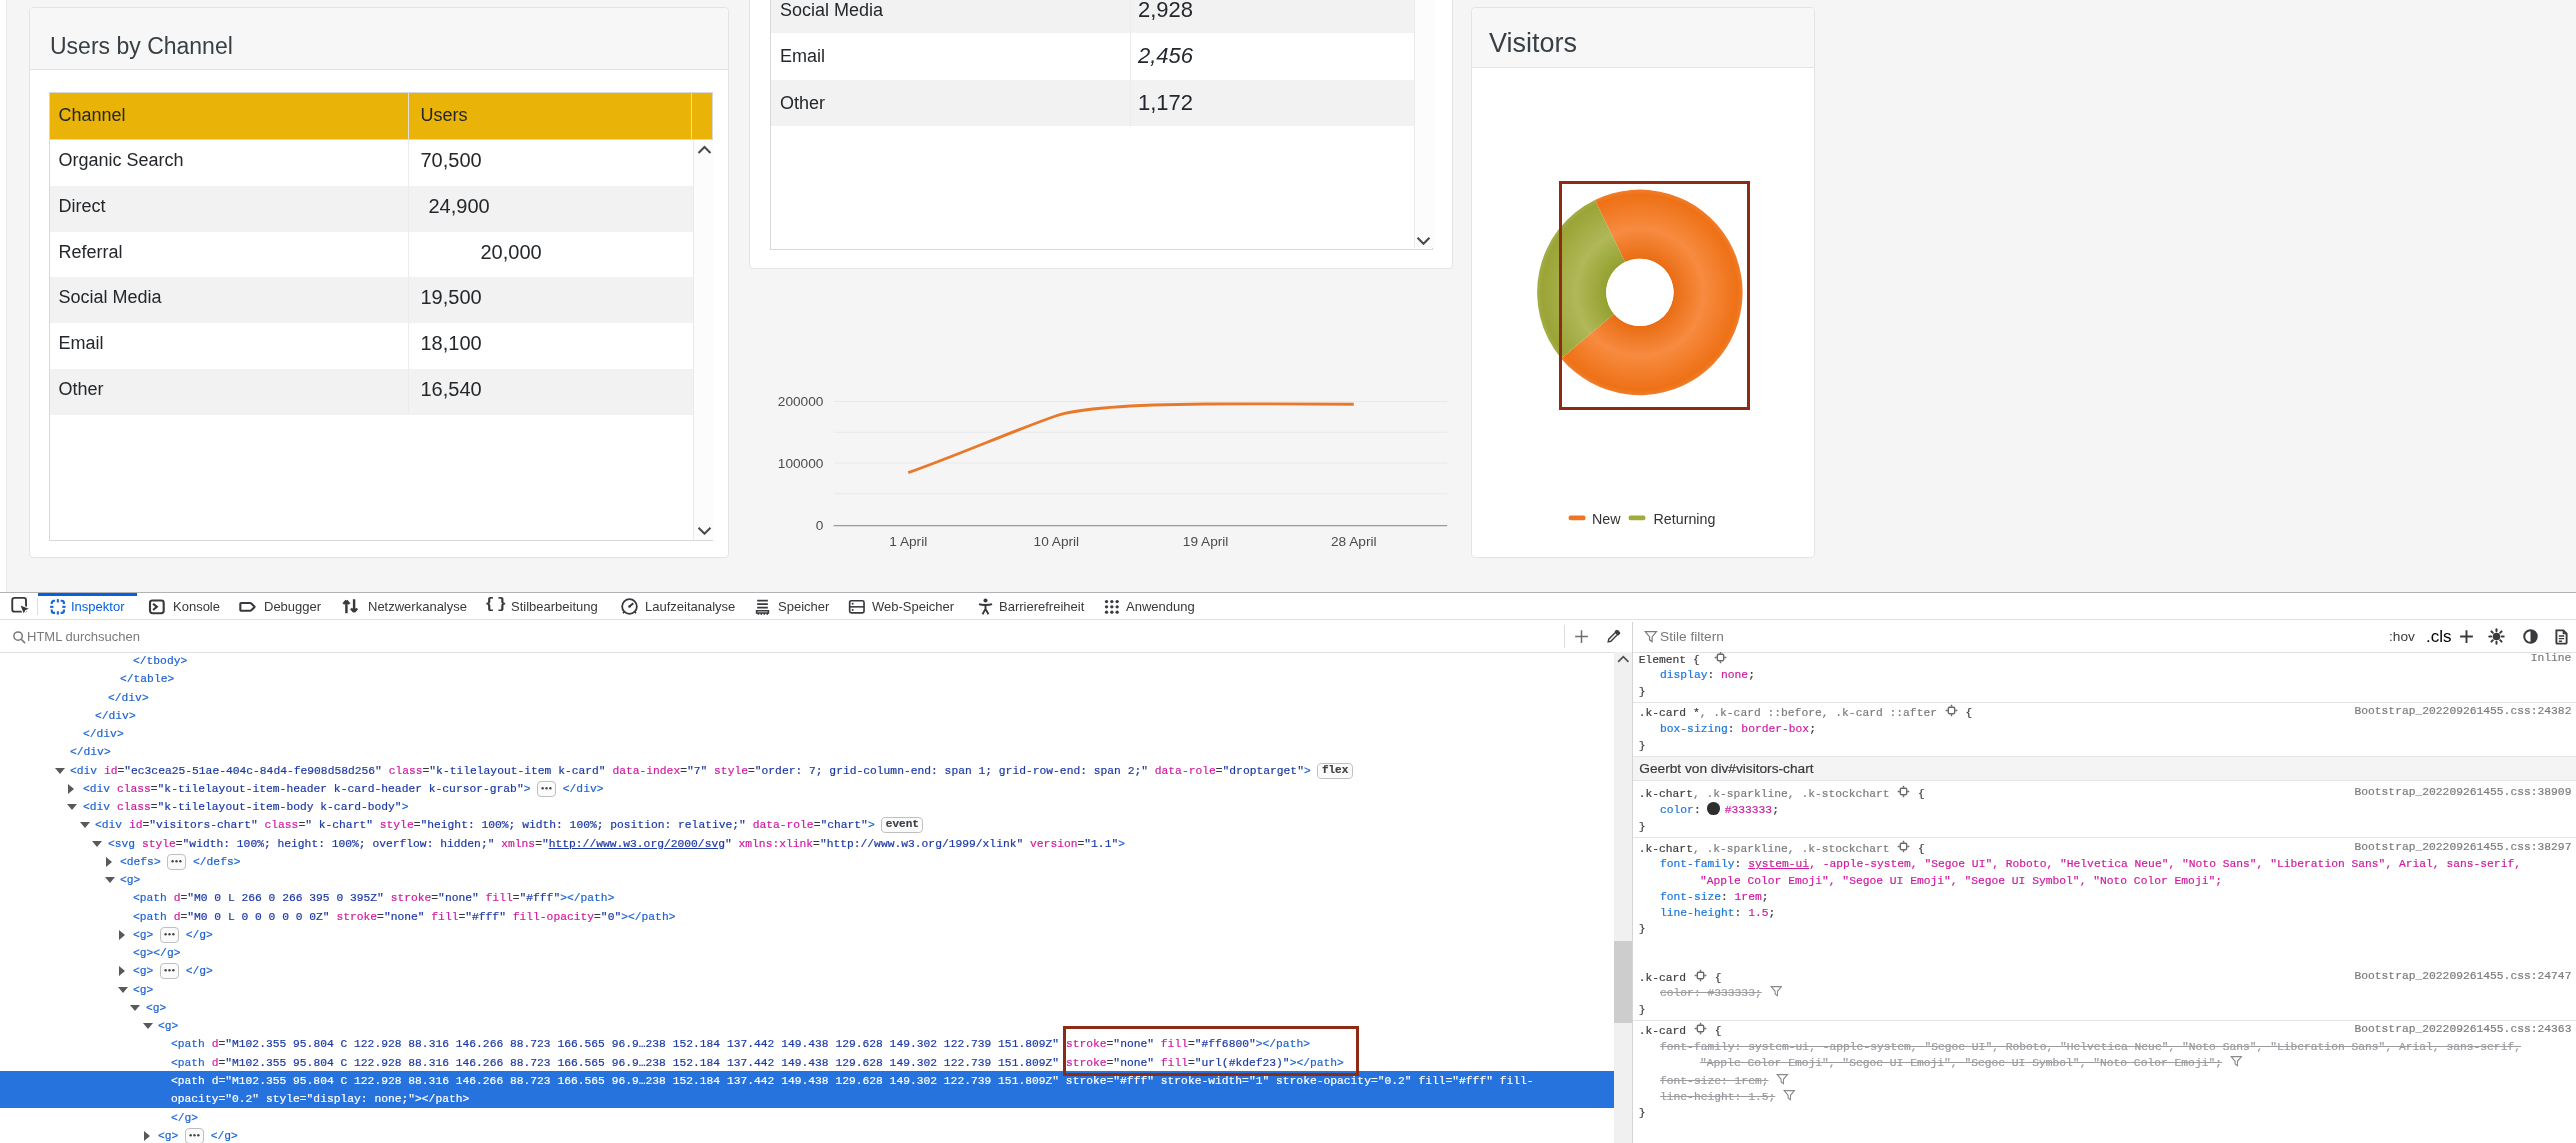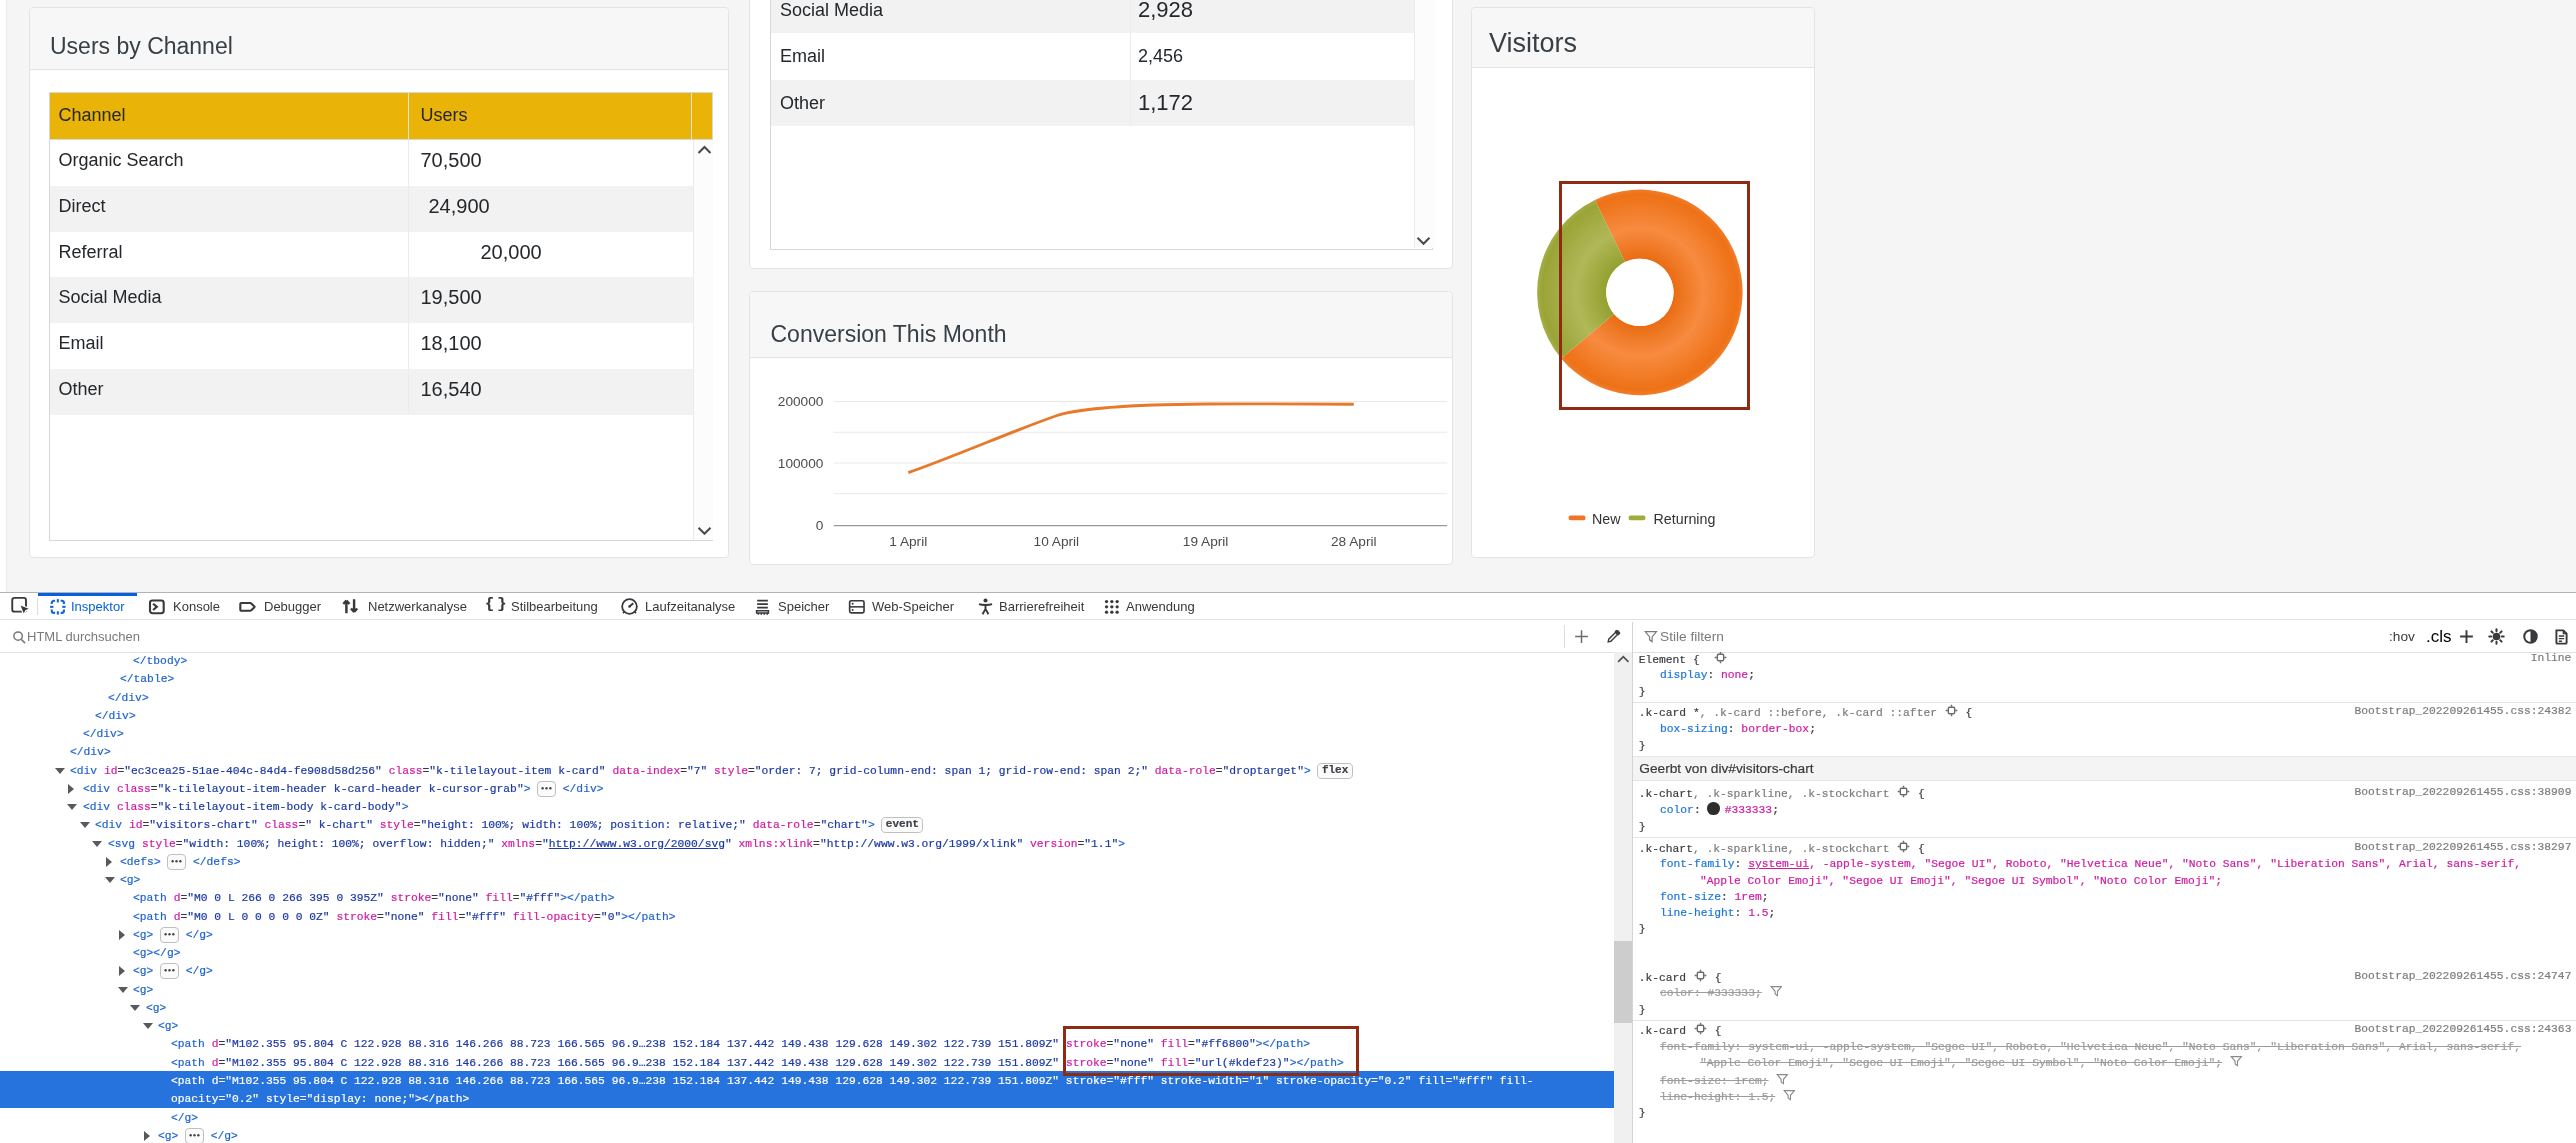--- a/index.html
+++ b/index.html
@@ -84,37 +84,33 @@
           </div>
     </div>
   </div>
 </div>
 
 <div class="card" style="left:749px; top:-23px; width:704px; height:292px;">
   <div class="kgrid" style="left:20px; top:-40px; width:663px; height:312px; border-top:none;">
     <div class="stripe" style="left:0; top:49px; width:644px; height:46px;"></div>
     <div class="stripe" style="left:0; top:142px; width:644px; height:46px;"></div>
     <div class="grow" style="left:9px; top:49px; line-height:46px;">Social Media<span class="c2" style="left:358px;font-size:22px;">2,928</span></div>
-    <div class="grow" style="left:9px; top:95px; line-height:46px;">Email<span class="c2" style="left:358px;font-size:18px;">2,456</span></div>
+    <div class="grow" style="left:9px; top:95px; line-height:46px;">Email<span class="c2" style="left:358px;font-size:22px;font-style:italic;">2,456</span></div>
     <div class="grow" style="left:9px; top:142px; line-height:46px;">Other<span class="c2" style="left:358px;font-size:22px;">1,172</span></div>
     <div class="vline" style="left:359px; top:0; height:188px; background:#ececec;"></div>
     <div class="sbar" style="left:643px; top:0px; width:20px; height:310px;">
       <div class="arr" style="left:1.1px; top:298px;">
             <svg width="15" height="9.7" viewBox="0 0 26 17">
               <path d="M2.5 3 L13 13.5 L23.5 3" stroke="#4a4a4a" stroke-width="3.6" fill="none"></path>
             </svg>
           </div>
     </div>
   </div>
 </div>
 
-<div class="card" style="left:749px; top:291px; width:704px; height:274px;">
-  <div class="chead" style="height:66px;"></div>
-  <div class="ctitle" style="left:20.5px; top:29px;">Conversion This Month</div>
-</div>
 <svg class="abs" style="left:768px; top:377px;" width="685" height="188" viewBox="0 0 1200 330">
   <g font-family="Liberation Sans, sans-serif" font-size="24" fill="#4c4c4c">
     <text x="96" y="51" text-anchor="end">200000</text>
     <text x="96" y="159" text-anchor="end">100000</text>
     <text x="96" y="269" text-anchor="end">0</text>
   </g>
   <g stroke="#e9e9e9" stroke-width="2">
     <line x1="114" y1="43" x2="1191" y2="43"></line>
     <line x1="114" y1="97" x2="1191" y2="97"></line>
     <line x1="114" y1="151" x2="1191" y2="151"></line>

